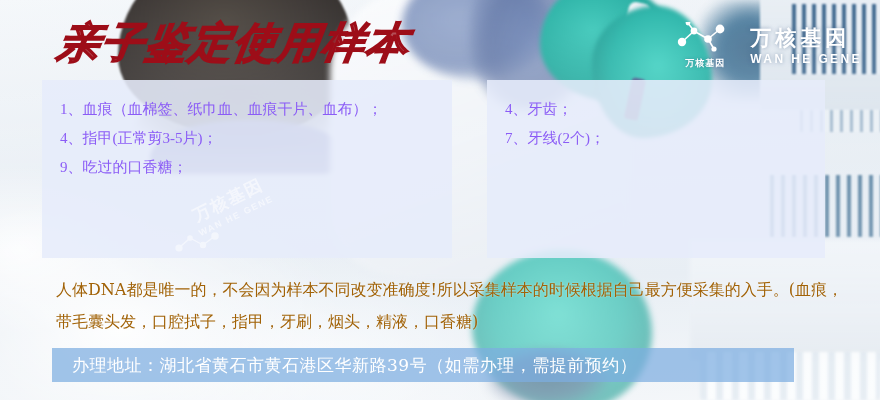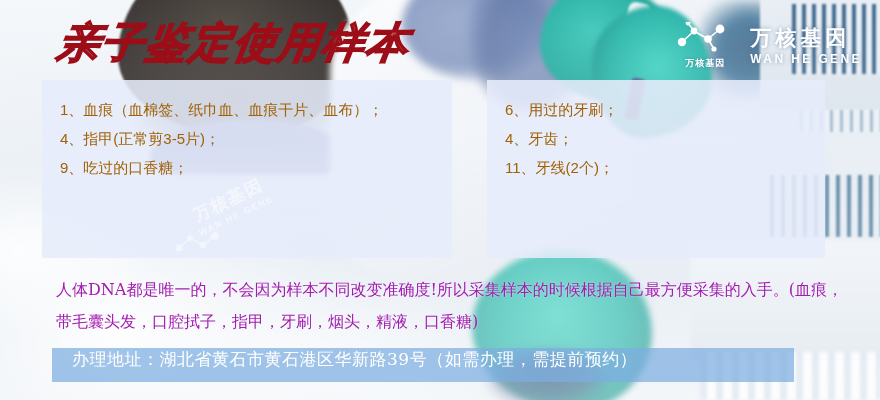--- a/index.html
+++ b/index.html
@@ -274,23 +274,23 @@
   .panel-list {
     position: relative;
     margin: 0;
     padding: 15px 0 0 18px;
     list-style: none;
     z-index: 2;
   }
   .panel-list li {
     font-size: 15px;
     line-height: 29px;
-    color: #a16207;
+    color: #8b5cf6;
     white-space: nowrap;
-    font-family: Liberation Sans, sans-serif;
+    font-family: Liberation Serif, serif;
   }
 
   
   .wm {
     position: absolute;
     z-index: 1;
     opacity: 0.55;
     pointer-events: none;
     transform: rotate(-26deg);
     display: flex;
@@ -306,33 +306,34 @@
 
   
   .para {
     position: absolute;
     left: 56px;
     top: 274px;
     width: 790px;
     font-family: "DejaVu Serif", "Liberation Serif", serif;
     font-size: 16px;
     line-height: 32px;
-    color: #a21caf;
+    color: #a16207;
     text-shadow: 0 0 2px rgba(255,255,255,0.55);
   }
 
   
   .addressbar {
     position: absolute;
     left: 52px;
     top: 348px;
     width: 742px;
     height: 34px;
     background: rgba(125, 173, 224, 0.72);
     display: flex;
+    align-items: center;
   }
   .addressbar-text {
     padding-left: 20px;
     font-family: "DejaVu Serif", "Liberation Serif", serif;
     font-size: 17px;
     color: #ffffff;
     letter-spacing: 0.5px;
     white-space: nowrap;
   }
 </style>
@@ -406,23 +407,22 @@
     <ul class="panel-list">
       <li>1、血痕（血棉签、纸巾血、血痕干片、血布）；</li>
       <li>4、指甲(正常剪3-5片)；</li>
       <li>9、吃过的口香糖；</li>
     </ul>
   </div>
 
   <div class="panel panel-right">
 
     <ul class="panel-list">
-      <li>6、用过的牙刷；</li>
       <li>4、牙齿；</li>
-      <li>11、牙线(2个)；</li>
+      <li>7、牙线(2个)；</li>
     </ul>
   </div>
 
   <div class="para">人体DNA都是唯一的，不会因为样本不同改变准确度!所以采集样本的时候根据自己最方便采集的入手。(血痕，带毛囊头发，口腔拭子，指甲，牙刷，烟头，精液，口香糖)</div>
 
   <div class="addressbar">
     <div class="addressbar-text">办理地址：湖北省黄石市黄石港区华新路39号（如需办理，需提前预约）</div>
   </div>
 
 </div>

